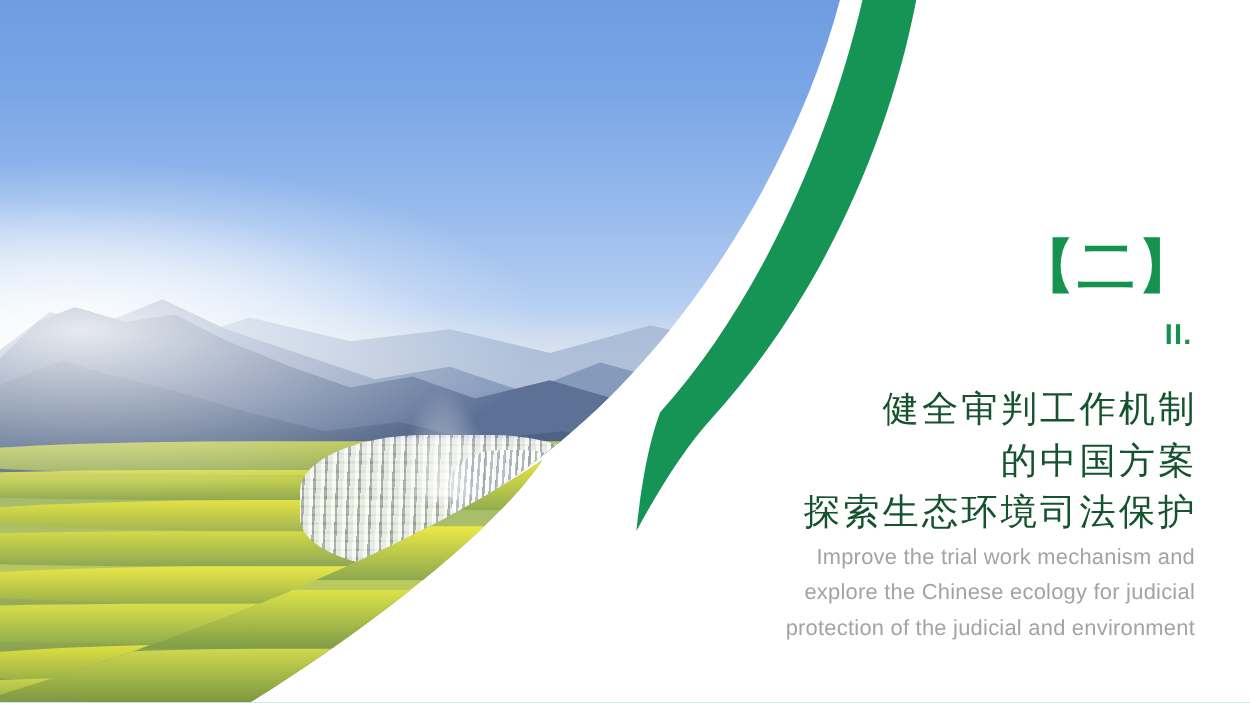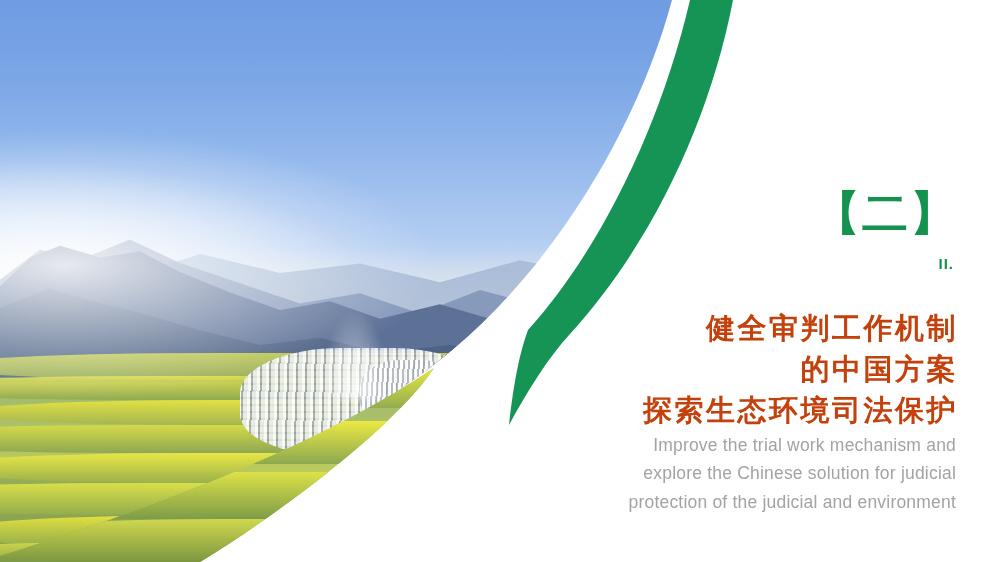--- a/index.html
+++ b/index.html
@@ -172,33 +172,33 @@
     font-weight: bold;
     line-height: 1;
     letter-spacing: 2px;
     white-space: nowrap;
   }
   .roman {
     position: absolute;
     right: 4px;
     top: 256px;
     color: #16924f;
-    font-size: 15px;
+    font-size: 23px;
     font-weight: bold;
     line-height: 1;
     letter-spacing: 1px;
   }
 
   .cn-title {
     position: absolute;
     right: 0;
     top: 308px;
-    color: #c2410c;
+    color: #14532d;
     font-size: 29px;
-    font-weight: bold;
+    font-weight: normal;
     line-height: 1.42;
     letter-spacing: 2.5px;
     white-space: nowrap;
     margin-left: 21px;
   }
   .cn-title .ln { display: block; }
 
   .en-sub {
     position: absolute;
     right: 2px;
@@ -267,18 +267,18 @@
     <div class="roman">II.</div>
 
     <div class="cn-title">
       <span class="ln">健全审判工作机制</span>
       <span class="ln">的中国方案</span>
       <span class="ln">探索生态环境司法保护</span>
     </div>
 
     <div class="en-sub">
       <span class="ln">Improve the trial work mechanism and</span>
-      <span class="ln">explore the Chinese solution for judicial</span>
+      <span class="ln">explore the Chinese ecology for judicial</span>
       <span class="ln">protection of the judicial and  environment</span>
     </div>
 
   </div>
 </div>
 
 </body></html>

